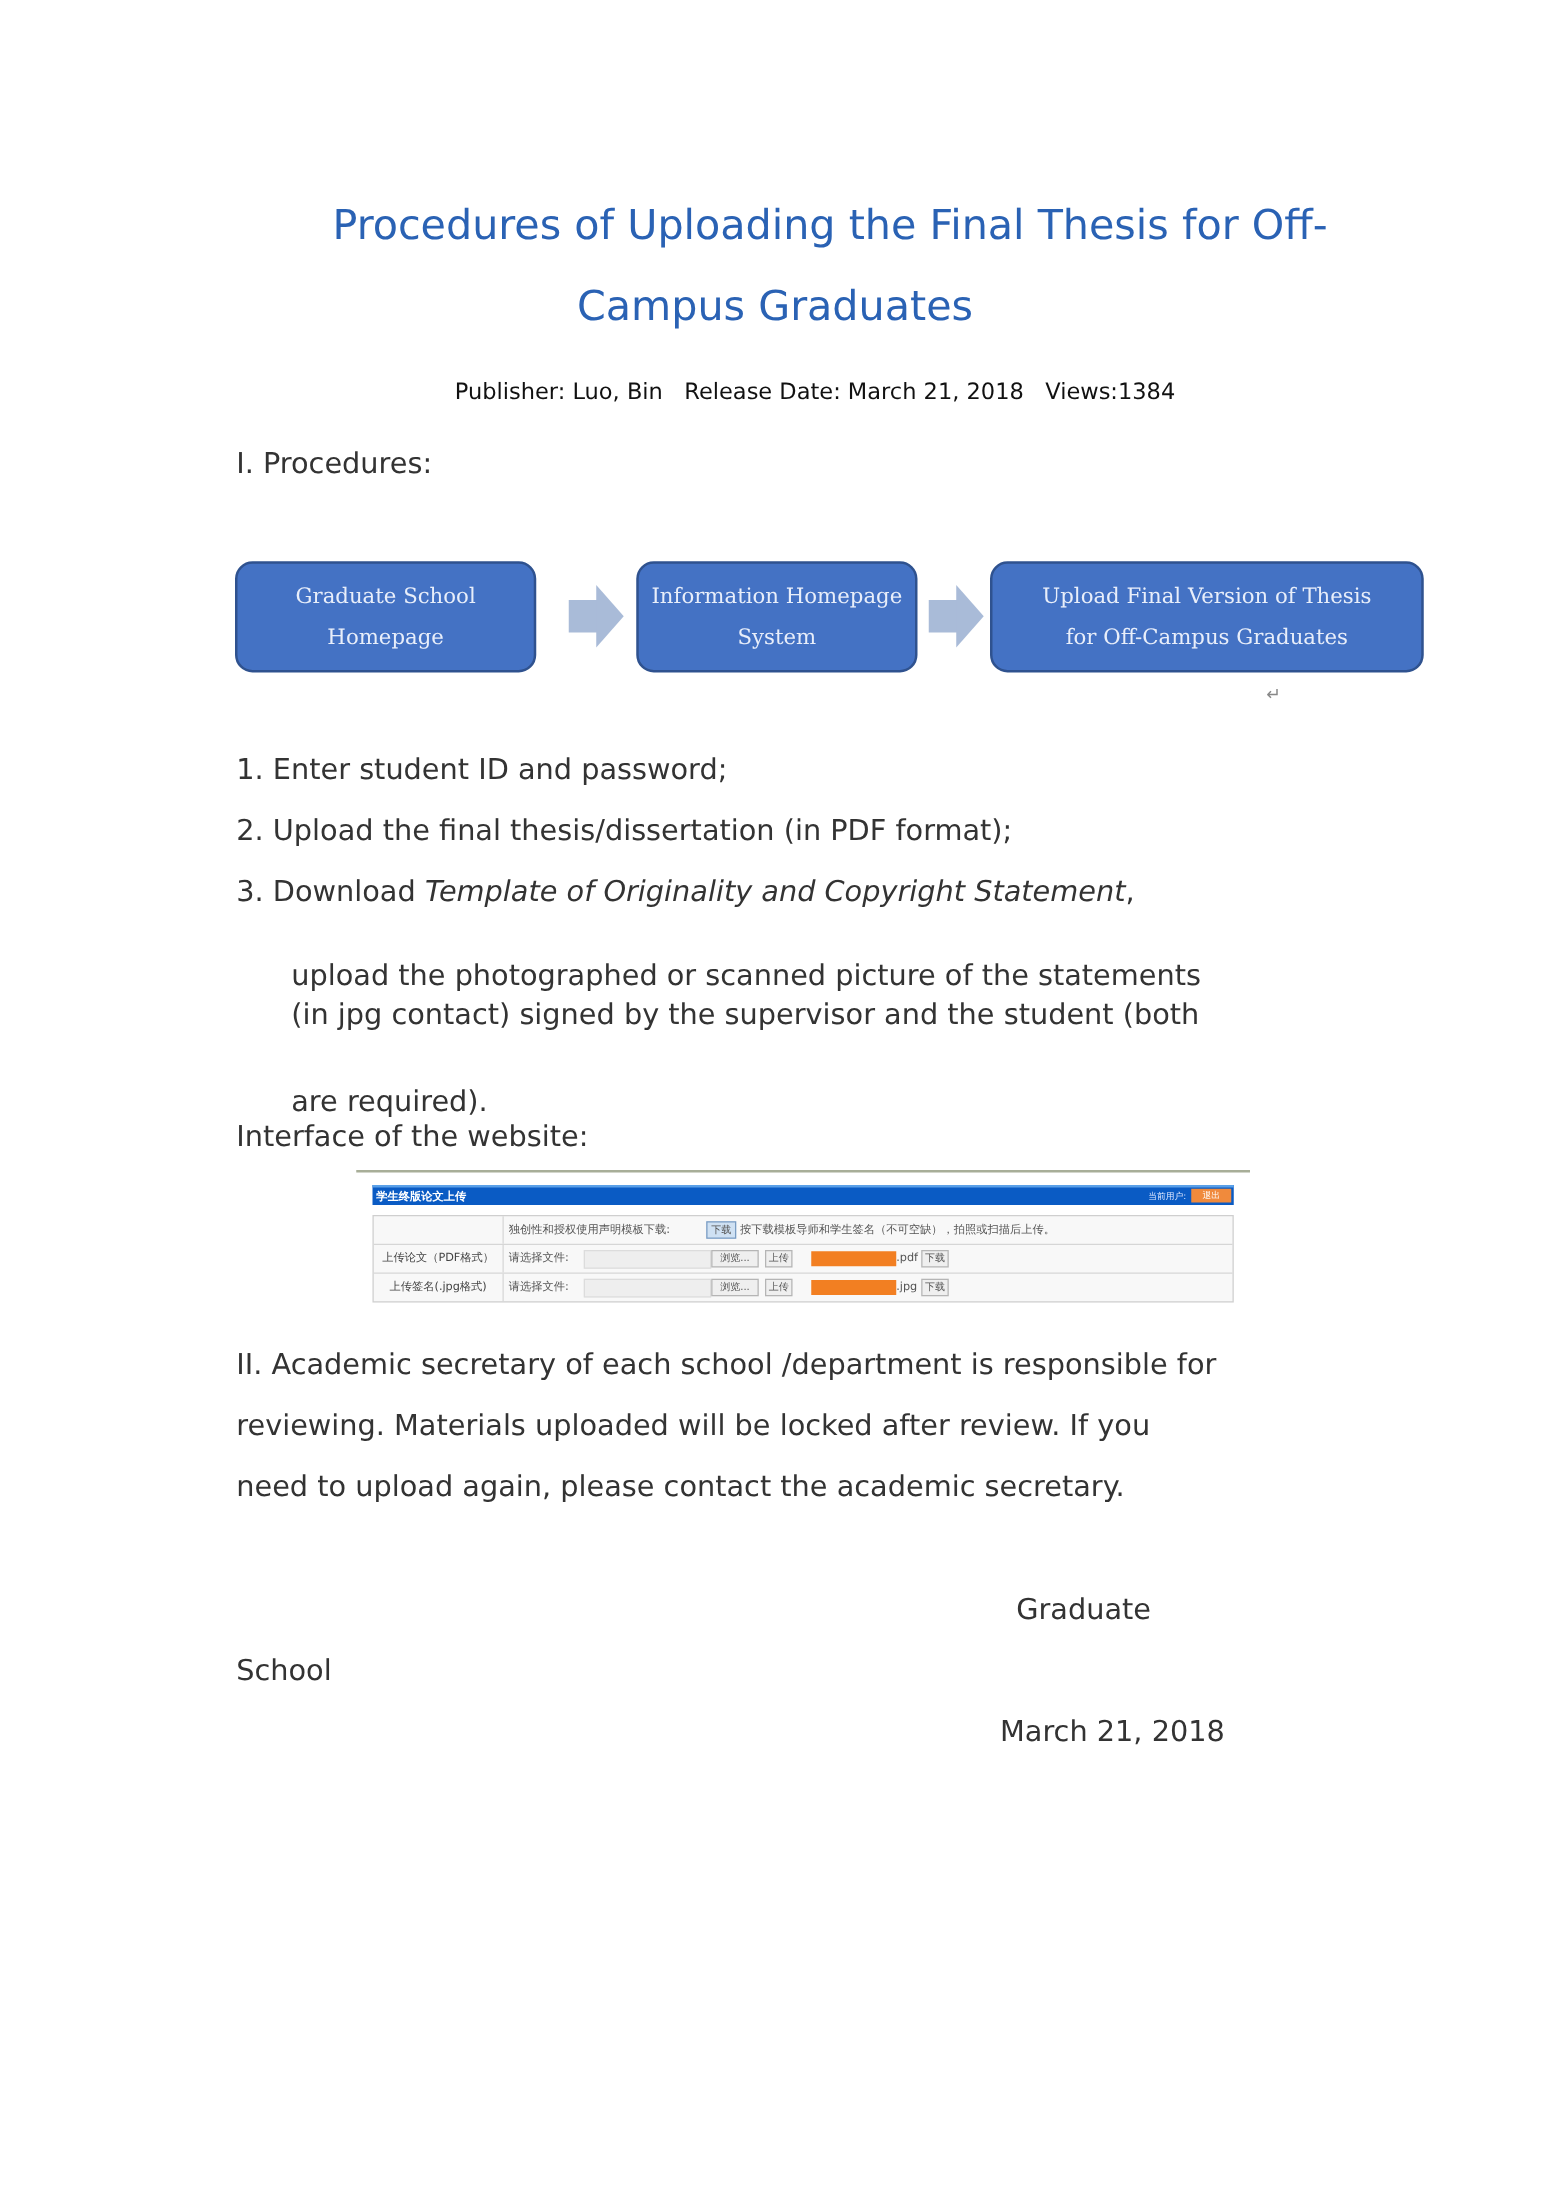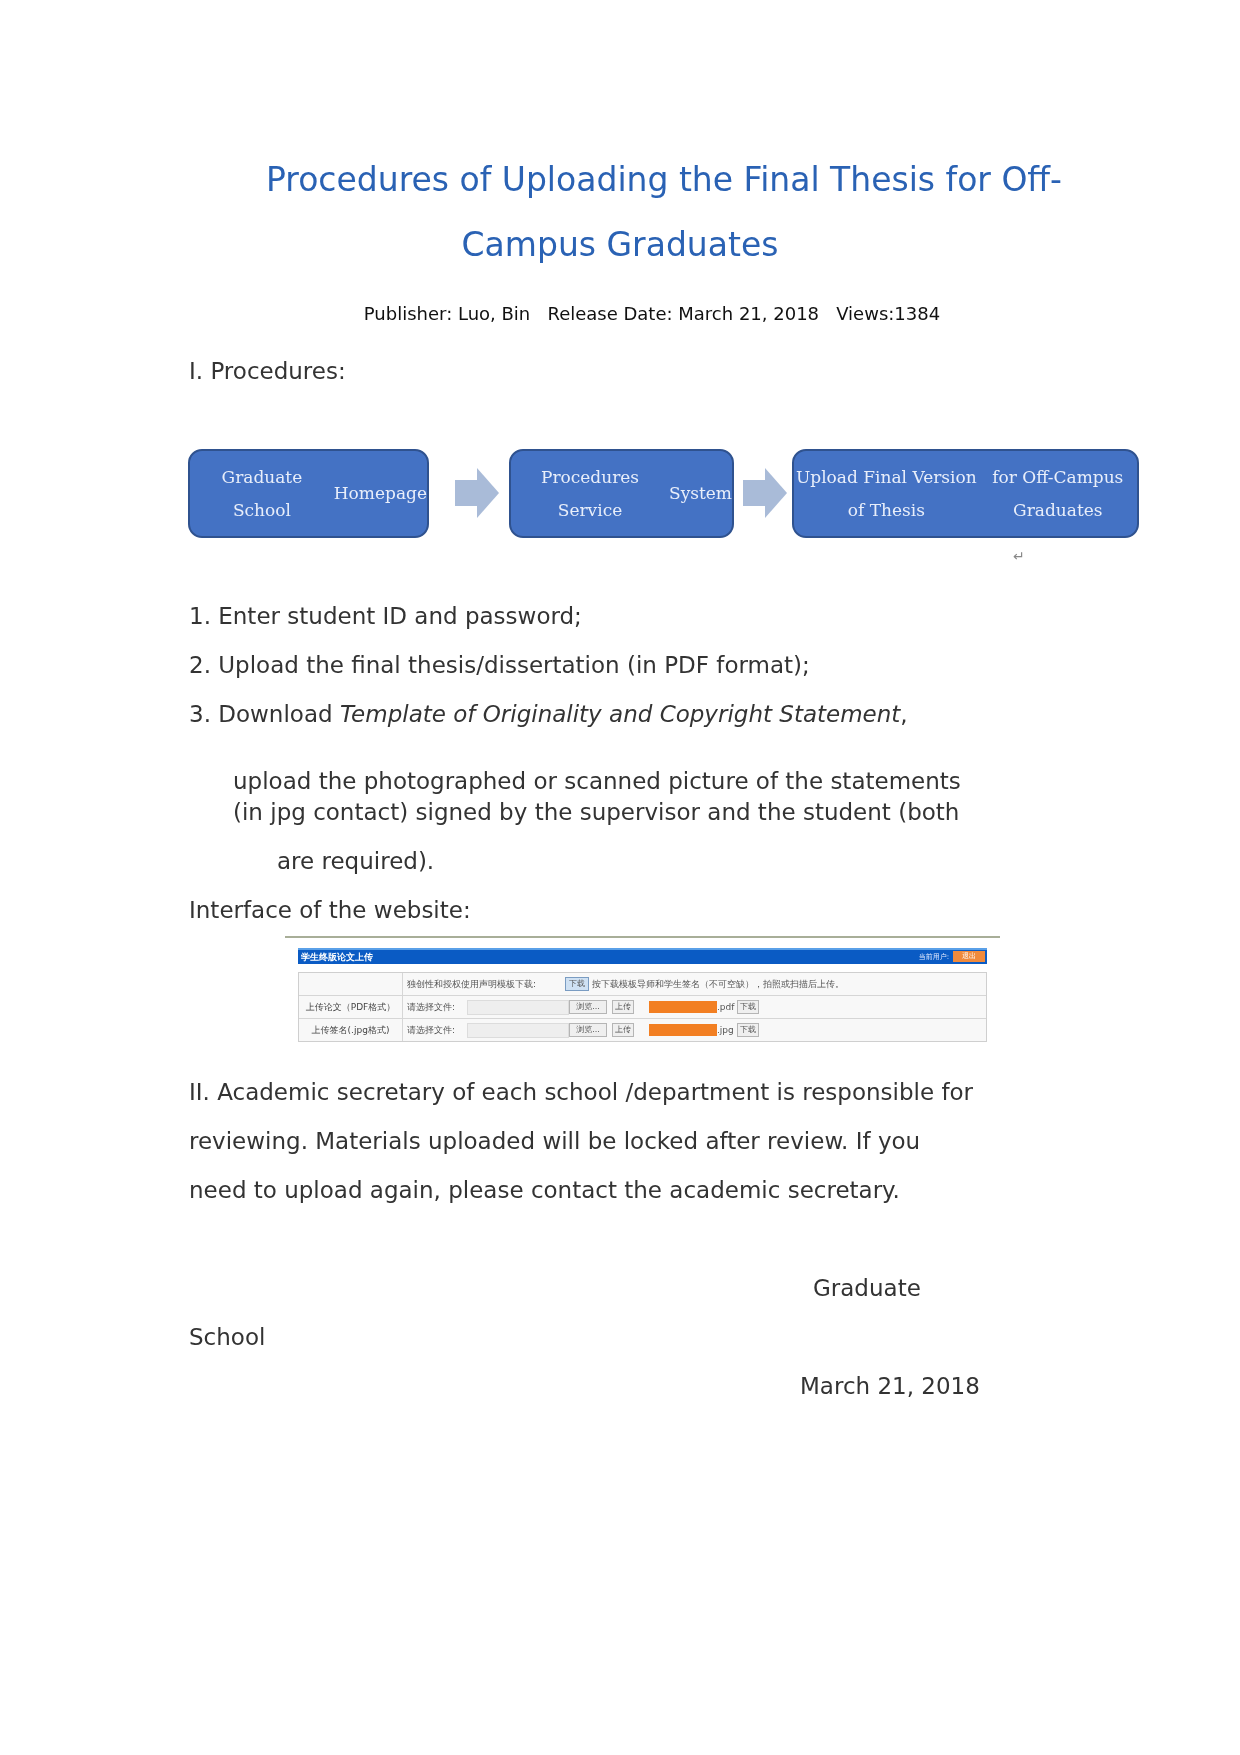--- a/index.html
+++ b/index.html
@@ -4,21 +4,21 @@
 <style>
   html, body { margin:0; padding:0; background:#ffffff; }
   body { width:1240px; height:1755px; position:relative; overflow:hidden;
          font-family:"DejaVu Sans", "Liberation Sans", sans-serif; color:#333333; }
   .abs { position:absolute; white-space:nowrap; }
   .title { left:0; width:1240px; text-align:center; font-size:33px; color:#2a62b4; }
   .meta { left:0; width:1240px; text-align:center; font-size:18px; color:#111111;padding-left:32px; }
   .body-text { font-size:23px; color:#333333; }
   .flow-box { position:absolute; background:#4472c4; border:2px solid #2f528f; border-radius:14px;
               box-sizing:border-box; color:#e8eefa; font-family:"DejaVu Serif", "Liberation Serif", serif;
-              font-size:17px; text-align:center; line-height:33px; display:flex; flex-direction:row;
+              font-size:17px; text-align:center; line-height:33px; display:flex; flex-direction:column;
               justify-content:center; align-items:center; }
   .arrow-wrap { position:absolute; width:44px; height:50px; }
   .arrow-body { position:absolute; left:0; top:12px; width:24px; height:26px; background:#a9bbd8; }
   .arrow-head { position:absolute; left:22px; top:0; width:0; height:0;
                 border-top:25px solid transparent; border-bottom:25px solid transparent; border-left:22px solid #a9bbd8; }
   .return-mark { font-size:14px; color:#888888; }
   
   .shot { position:absolute; left:285px; top:936px; width:715px; height:112px; }
   .shot-rule { position:absolute; left:0; top:0; width:715px; height:2px; background:#a8ae98; }
   .shot-bar { position:absolute; left:13px; top:12px; width:689px; height:16px; background:#0a5bc4;
@@ -47,42 +47,42 @@
 <div>
   <div class="flow-box" style="left:188px; top:449px; width:241px; height:89px;">
     <span>Graduate School</span>
     <span>Homepage</span>
   </div>
   <div class="arrow-wrap" style="left:455px; top:468px;">
     <div class="arrow-body"></div>
       <div class="arrow-head"></div>
   </div>
   <div class="flow-box" style="left:509px; top:449px; width:225px; height:89px;">
-    <span>Procedures Service</span>
+    <span>Information Homepage</span>
     <span>System</span>
   </div>
   <div class="arrow-wrap" style="left:743px; top:468px;">
     <div class="arrow-body"></div>
       <div class="arrow-head"></div>
   </div>
   <div class="flow-box" style="left:792px; top:449px; width:347px; height:89px;">
     <span>Upload Final Version of Thesis</span>
     <span>for Off-Campus Graduates</span>
   </div>
   <div class="abs return-mark" style="left:1013px; top:548px;">↵</div>
 </div>
 
 <div class="abs body-text" style="left:189px; top:603px;">1. Enter student ID and password;</div>
 <div class="abs body-text" style="left:189px; top:652px;">2. Upload the final thesis/dissertation (in PDF format);</div>
 <div class="abs body-text" style="left:189px; top:701px;">
   <span style="white-space:pre;">3. Download </span><em>Template of Originality and Copyright Statement</em><span>,</span>
 </div>
 <div class="abs body-text" style="left:233px; top:768px;">upload the photographed or scanned picture of the statements</div>
 <div class="abs body-text" style="left:233px; top:799px;">(in jpg contact) signed by the supervisor and the student (both</div>
-<div class="abs body-text" style="left:233px; top:848px;margin-left:44px;">are required).</div>
+<div class="abs body-text" style="left:233px; top:869px;">are required).</div>
 <div class="abs body-text" style="left:189px; top:897px;">Interface of the website:</div>
 
 <div class="shot">
   <div class="shot-rule"></div>
   <div class="shot-bar">
     <span class="shot-bar-title">学生终版论文上传</span>
     <span class="shot-user">当前用户:</span>
     <span class="shot-user-btn">退出</span>
   </div>
   <div class="shot-table">

